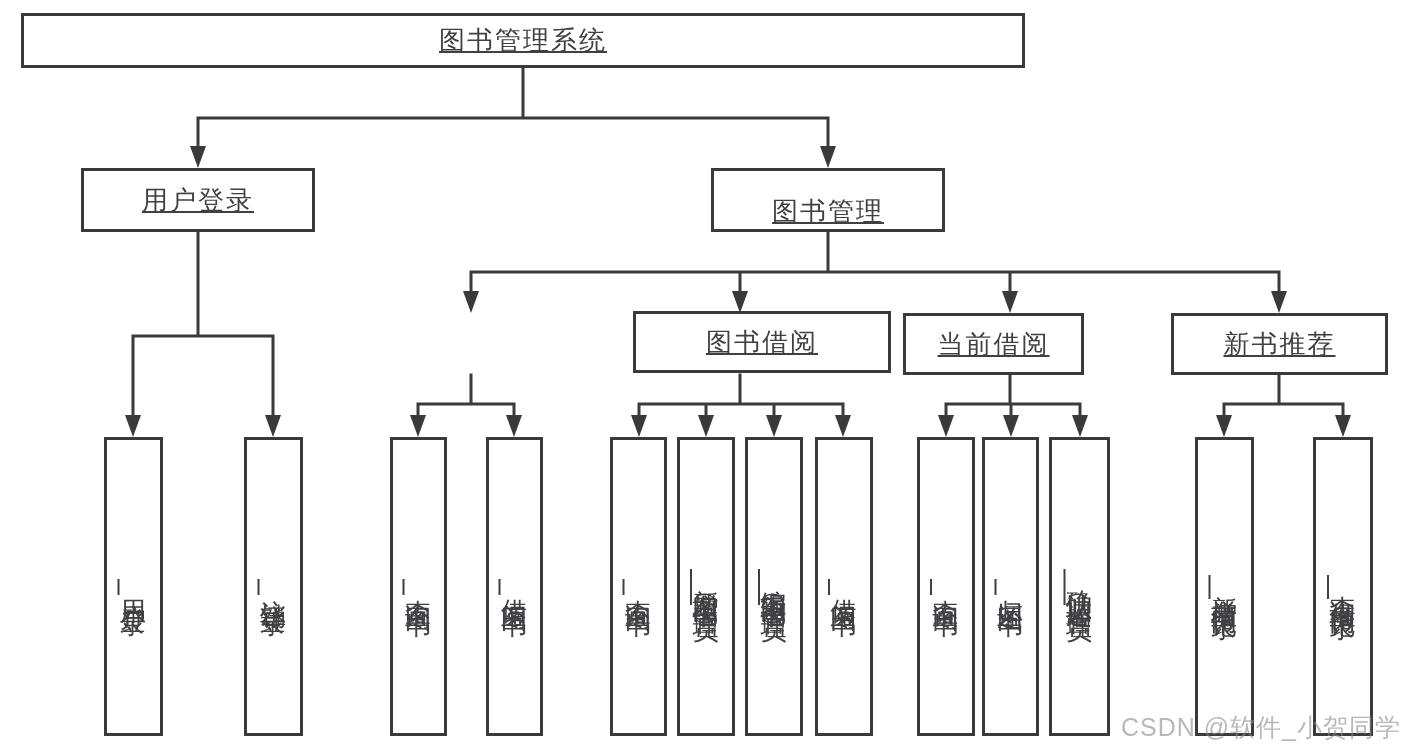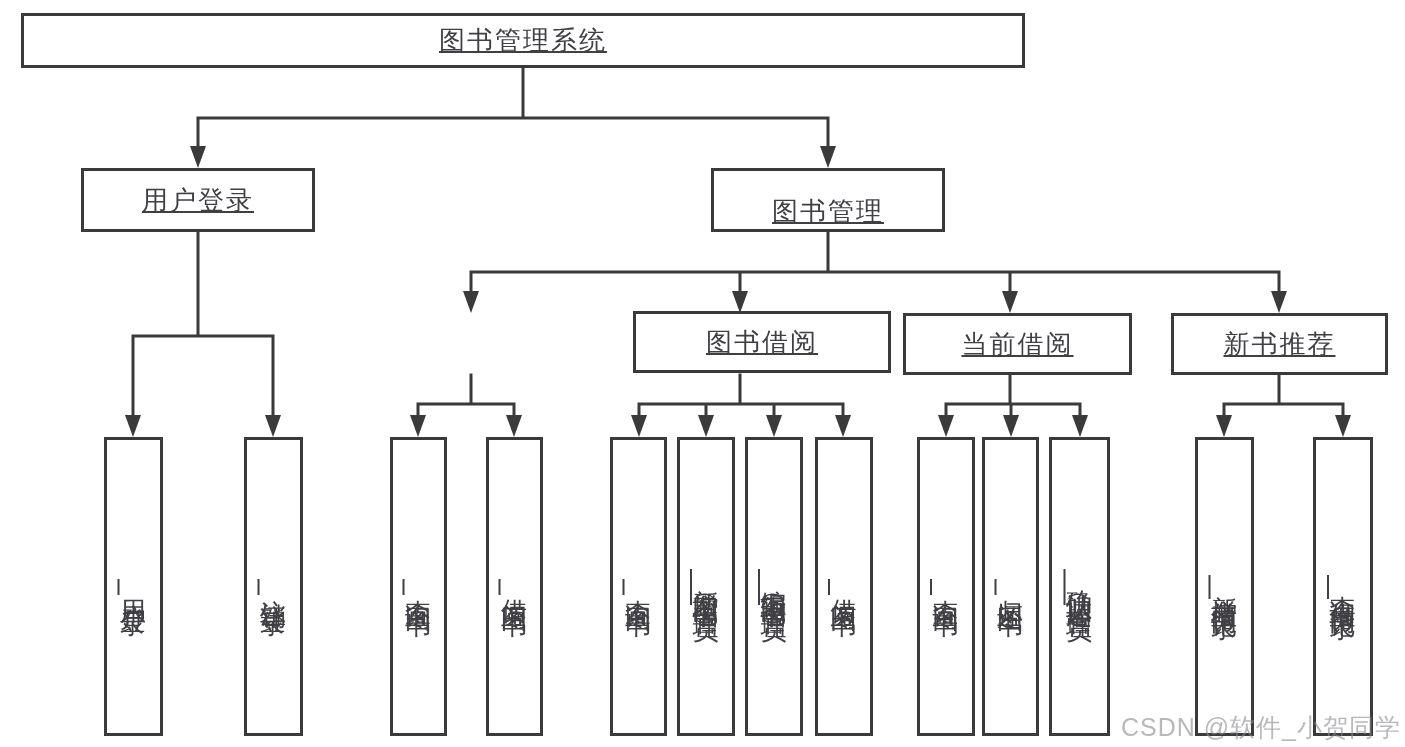--- a/index.html
+++ b/index.html
@@ -73,21 +73,21 @@
   <div class="node h-node" style="left:81px; top:168px; width:234px; height:64px;">
     <span>用户登录</span>
   </div>
   <div class="node h-node" style="left:711px; top:168px; width:234px; height:64px;align-items:flex-end;">
     <span>图书管理</span>
   </div>
 
   <div class="node h-node" style="left:633px; top:295px; width:258px; height:62px;margin-top:16px;">
     <span>图书借阅</span>
   </div>
-  <div class="node h-node" style="left:903px; top:313px; width:229px; height:62px;">
+  <div class="node h-node" style="left:903px; top:313px; width:181px; height:62px;">
     <span>当前借阅</span>
   </div>
   <div class="node h-node" style="left:1171px; top:313px; width:217px; height:62px;">
     <span>新书推荐</span>
   </div>
 
   <div class="node v-node" style="left:104px; top:437px; width:59px; height:299px;">
     <span>用户登录</span>
   </div>
   <div class="node v-node" style="left:244px; top:437px; width:59px; height:299px;">

